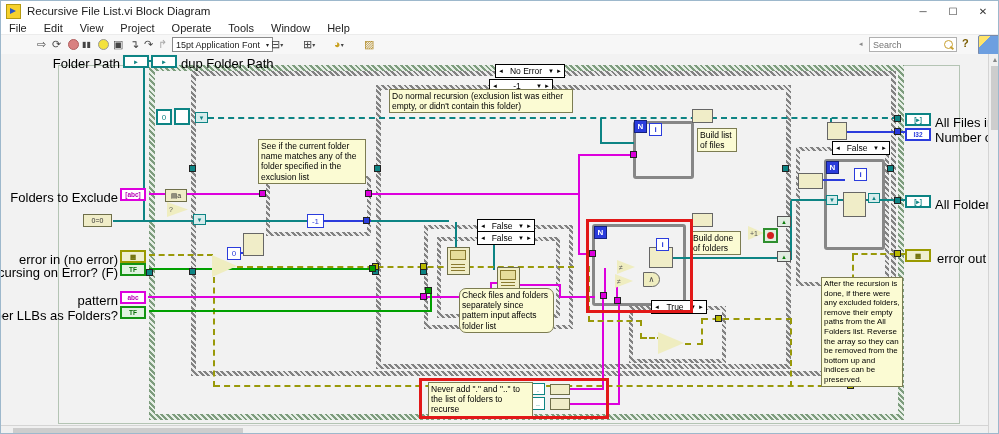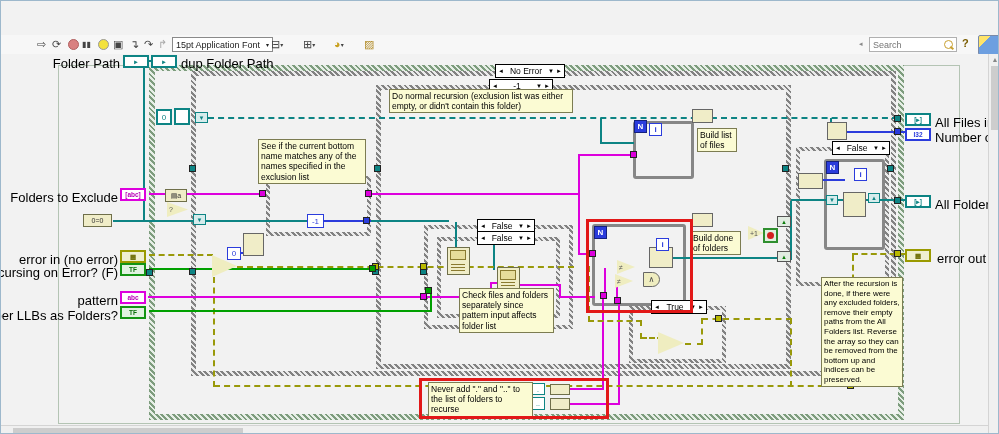--- a/index.html
+++ b/index.html
@@ -73,21 +73,40 @@
   .scrv .arr{position:absolute;left:0;top:0;width:12px;height:11px;font-size:7px;color:#888;display:flex;align-items:center;justify-content:center;}
   .scrv .thumb{position:absolute;left:2px;top:12px;width:8px;height:64px;background:#cdcdcd;}
   .scrh{position:absolute;left:0;top:371px;width:987px;height:10px;background:#f0f0f0;border-top:1px solid #d4d4d4;z-index:9;}
   .scrh .thumb{position:absolute;left:12px;top:2px;width:230px;height:6px;background:#cdcdcd;}
 </style>
 </head>
 <body>
 
 <div class="win">
 
-
+  <div class="titlebar">
+    <div class="appicon"></div>
+    <div class="title">Recursive File List.vi Block Diagram</div>
+    <div class="winbtns">
+      <div class="winbtn">─</div>
+      <div class="winbtn">☐</div>
+      <div class="winbtn">✕</div>
+    </div>
+  </div>
+
+  <div class="menubar">
+    <span class="menuitem">File</span>
+    <span class="menuitem">Edit</span>
+    <span class="menuitem">View</span>
+    <span class="menuitem">Project</span>
+    <span class="menuitem">Operate</span>
+    <span class="menuitem">Tools</span>
+    <span class="menuitem">Window</span>
+    <span class="menuitem">Help</span>
+  </div>
 
   <div class="toolbar">
     <div class="tbtn" style="left:36px;">⇨</div>
     <div class="tbtn" style="left:51px;">⟳</div>
     <div class="tbtn" style="left:67px;">
         <span class="redcirc"></span>
       </div>
     <div class="tbtn" style="left:81px;font-size:8px;">▮▮</div>
     <div class="tbtn" style="left:97px;">
         <span class="bulb"></span>
@@ -267,24 +286,24 @@
     <i class="tun tn-o" style="left:846px;top:328px;"></i>
     <i class="tun tn-o" style="left:893px;top:196px;"></i>
     <i class="tun tn-g" style="left:368px;top:211px;"></i>
     <i class="tun tn-g" style="left:424px;top:233px;"></i>
     <i class="tun tn-b" style="left:362px;top:163px;"></i>
     <i class="tun tn-b" style="left:893px;top:74px;"></i>
 
     <div class="redbox" style="left:418px;top:324px;width:184px;height:35px;"></div>
 
     <div class="cmt" style="left:388px;top:35px;width:178px;">Do normal recursion (exclusion list was either empty, or didn't contain this folder)</div>
-    <div class="cmt" style="left:257px;top:85px;width:102px;">See if the current bottom name matches any of the names specified in the exclusion list</div>
+    <div class="cmt" style="left:257px;top:85px;width:102px;">See if the current folder name matches any of the folder specified in the exclusion list</div>
     <div class="cmt" style="left:696px;top:74px;width:34px;">Build list of files</div>
     <div class="cmt" style="left:689px;top:177px;width:45px;">Build done of folders</div>
-    <div class="cmt" style="left:458px;top:234px;width:89px;">Check files and folders separately since pattern input affects folder list</div>
+    <div class="cmt" style="left:458px;top:234px;width:89px;border-radius:7px;">Check files and folders separately since pattern input affects folder list</div>
     <div class="cmt" style="left:427px;top:328px;width:99px;">Never add "." and ".." to the list of folders to recurse</div>
     <div class="cmt" style="left:820px;top:223px;width:76px;font-size:8px;">After the recursion is done, if there were any excluded folders, remove their empty paths from the All Folders list.  Reverse the array so they can be removed from the bottom up and indices can be preserved.</div>
 
     <div class="tealbox" style="left:155px;top:55px;width:16px;height:16px;">0</div>
     <div class="tealbox" style="left:173px;top:54px;width:16px;height:17px;"></div>
     <div class="tunv" style="left:194px;top:58px;width:13px;height:11px;">▼</div>
     <div class="tunv" style="left:192px;top:160px;width:13px;height:11px;">▼</div>
     <div class="icn" style="left:82px;top:160px;width:29px;height:13px;">0=0</div>
     <div class="icn" style="left:164px;top:135px;width:22px;height:13px;">▤a</div>
     <div class="tri" style="left:166px;top:148px;width:21px;height:15px;">?</div>

